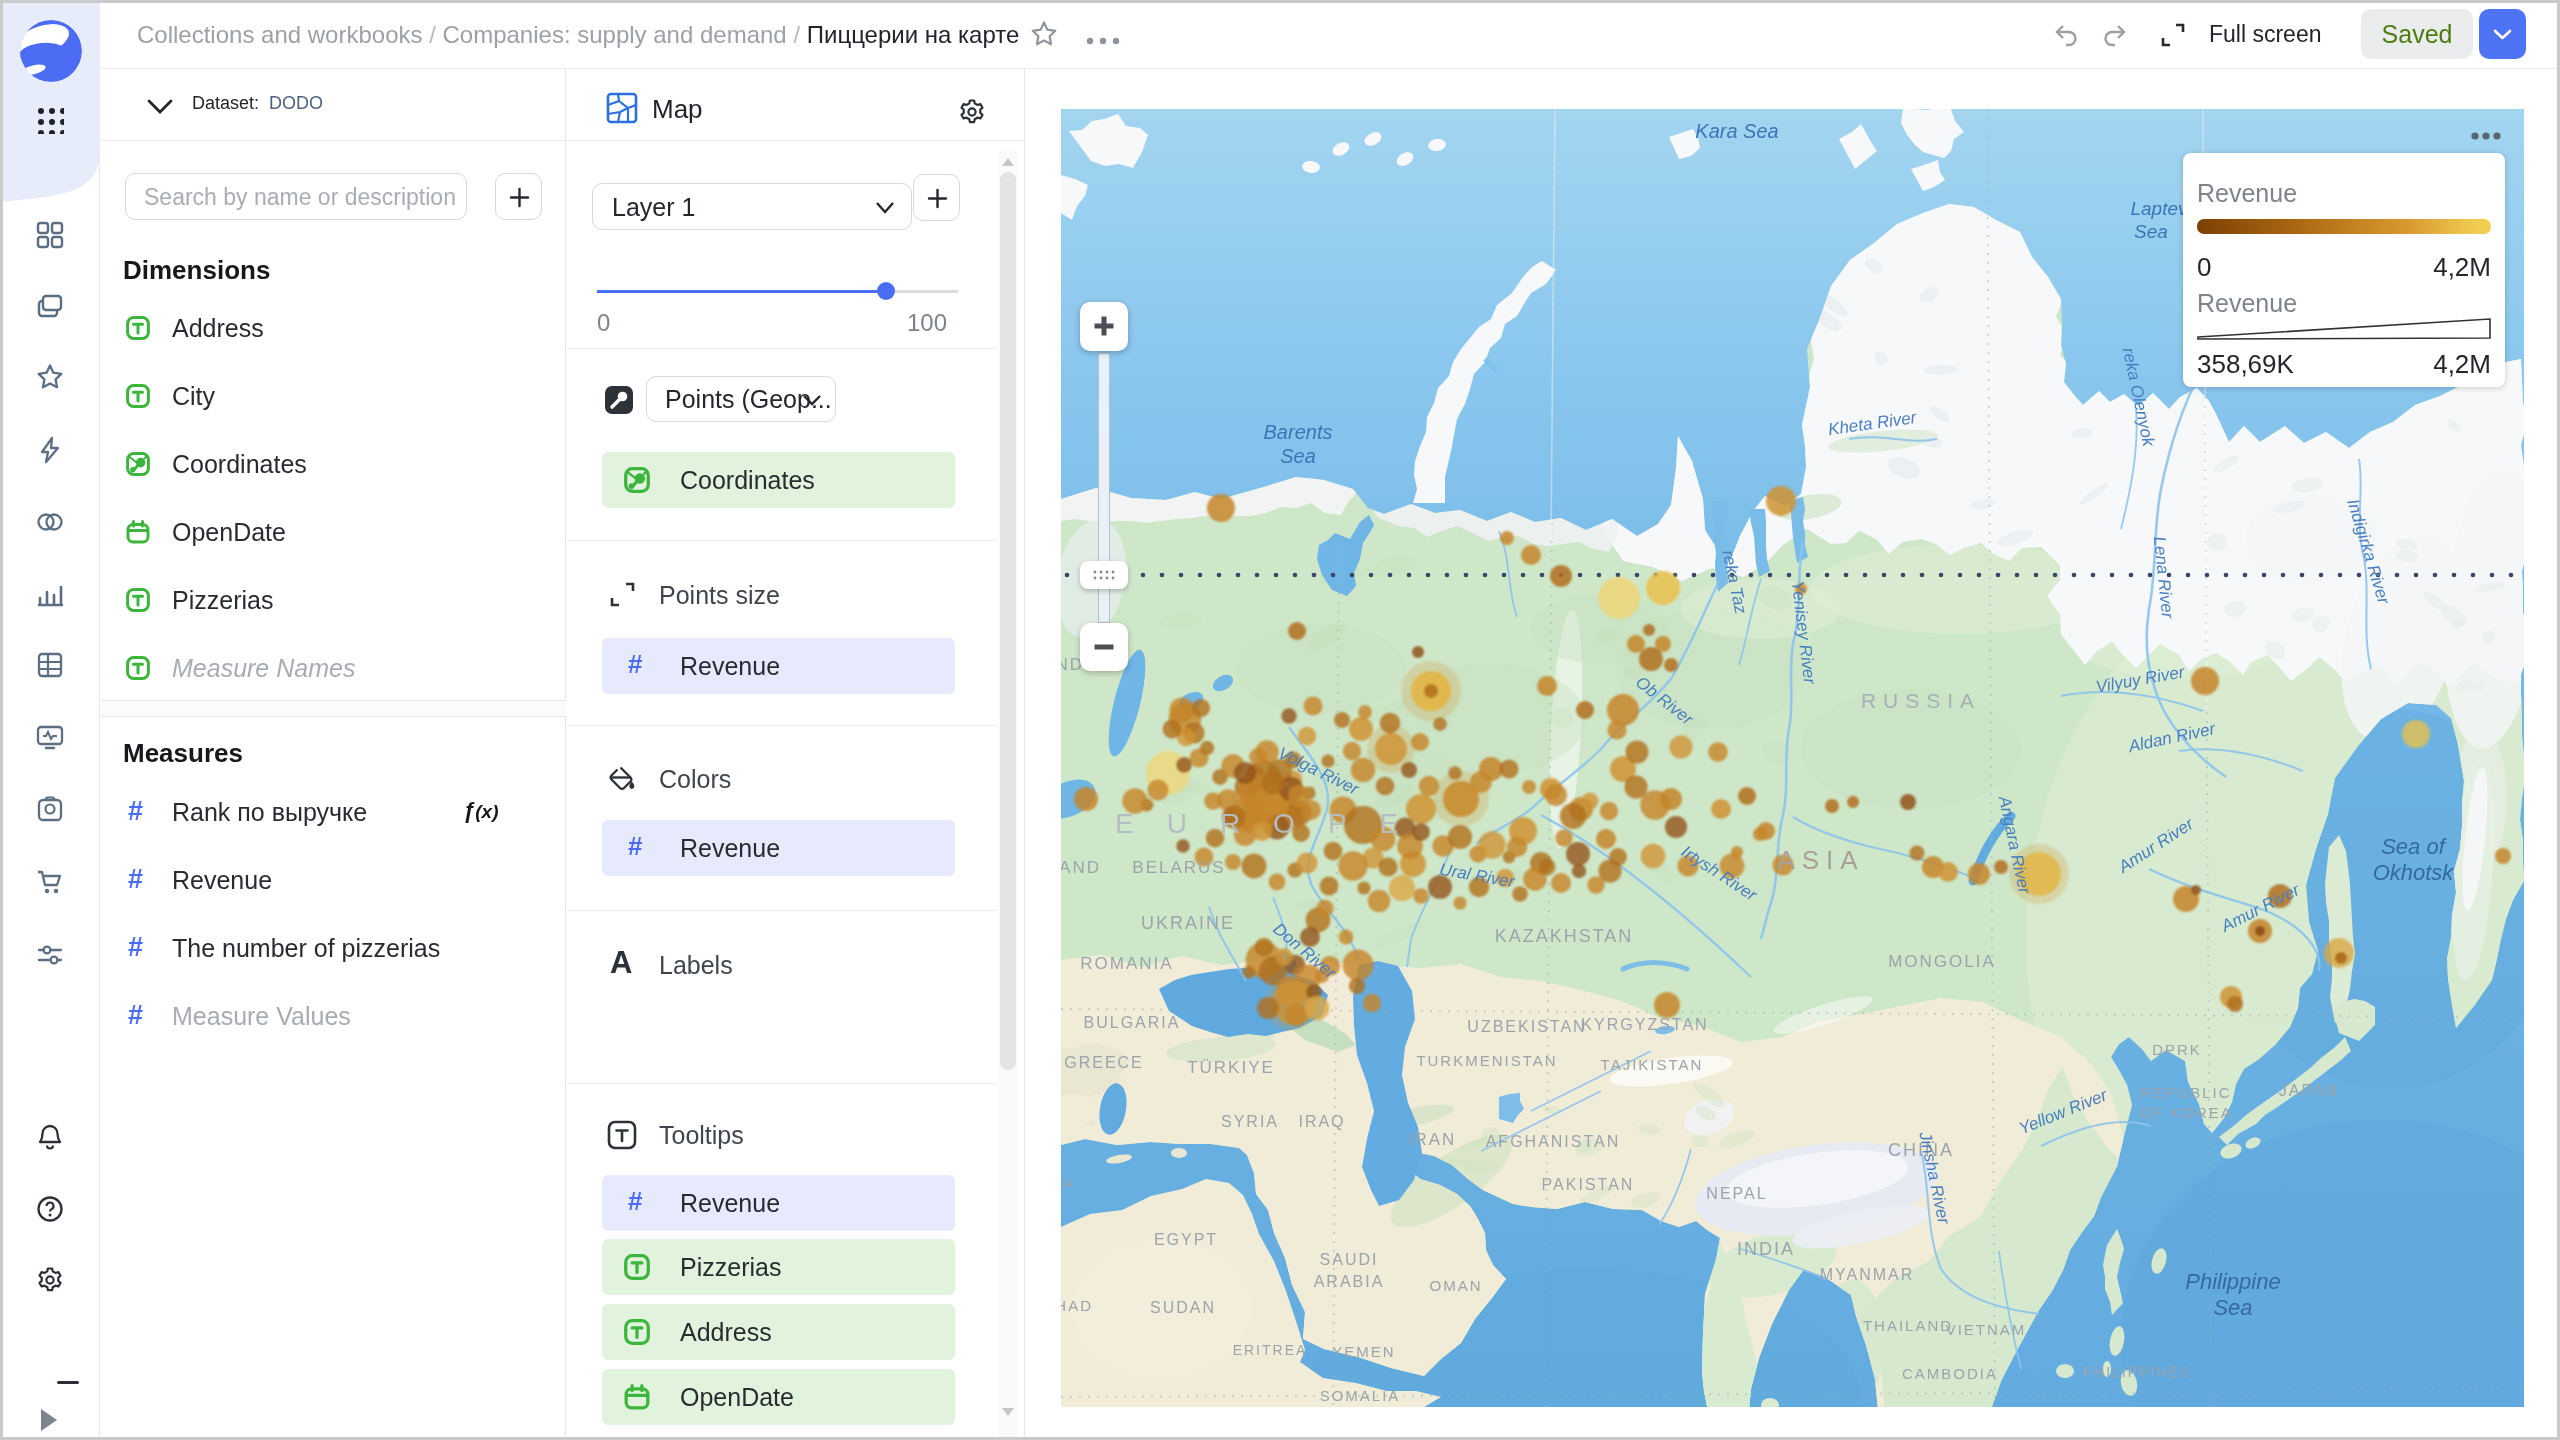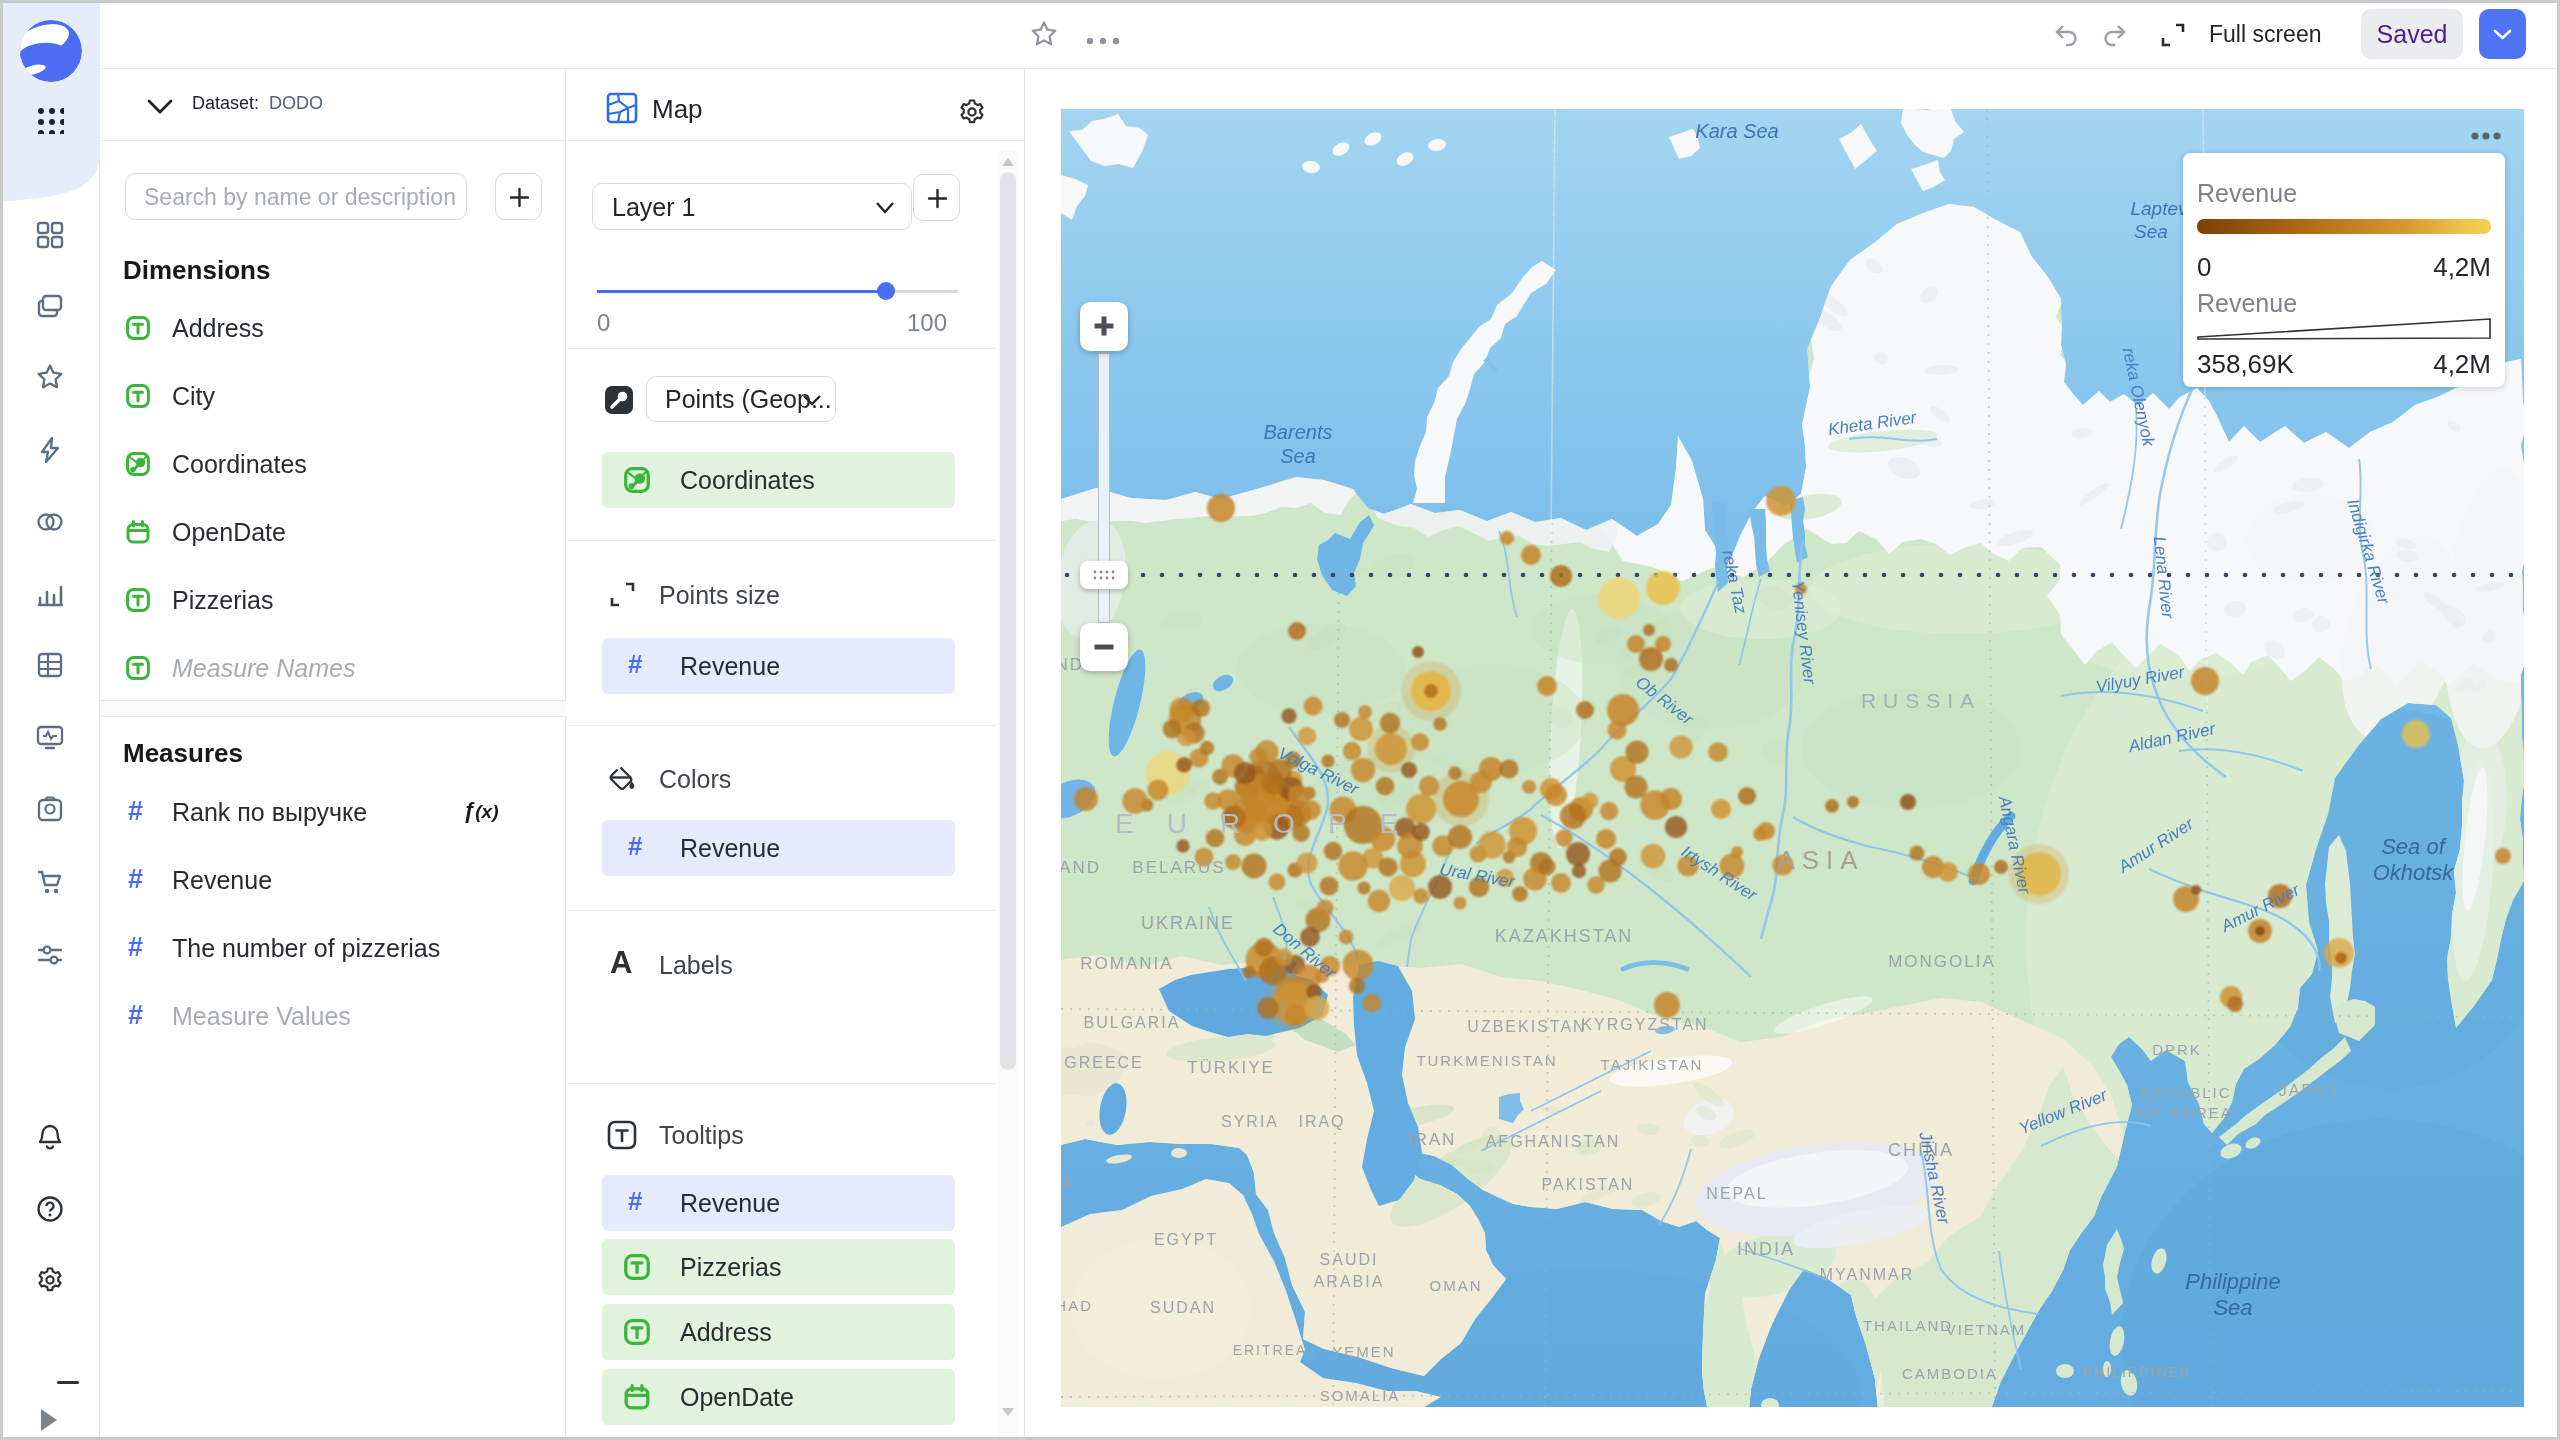--- a/index.html
+++ b/index.html
@@ -103,41 +103,42 @@
 <div style="position:absolute;left:35px;top:1265px;width:30px;height:30px"><svg width="30" height="30" viewBox="0 0 30 30" fill="none" class="">
         <path d="M12.9 3.5 h4.2 l.7 3 a9 9 0 0 1 2.6 1.5 l3-.9 2.1 3.6 -2.3 2.1 a9 9 0 0 1 0 3 l2.3 2.1 -2.1 3.6 -3-.9 a9 9 0 0 1 -2.6 1.5 l-.7 3 h-4.2 l-.7-3 a9 9 0 0 1 -2.6-1.5 l-3 .9 -2.1-3.6 2.3-2.1 a9 9 0 0 1 0-3 L4.5 10.7 6.6 7.1 l3 .9 a9 9 0 0 1 2.6-1.5 Z" stroke="#2b3036" stroke-width="2.2" stroke-linejoin="round"></path>
         <circle cx="15" cy="15" r="3.6" stroke="#2b3036" stroke-width="2.2"></circle>
       </svg></div>
 <div class="abs" style="left:57px;top:1381px;width:22px;height:3px;background:#2b3036;border-radius:2px"></div>
 <svg class="abs" style="left:38px;top:1407px" width="22" height="26" viewBox="0 0 22 26">
       <path d="M3 2 L19 13 L3 24 Z" fill="#7e848b"></path>
     </svg>
 </div>
 <div class="abs" style="left:101px;top:0;width:2459px;height:69px;background:#fff;border-bottom:1px solid #e9eaec">
+<div class="abs" style="left:36px;top:21px;font-size:24px;color:#9ca1a8;white-space:nowrap">Collections and workbooks <span style="color:#b6bac0">/</span> Companies: supply and demand <span style="color:#b6bac0">/</span> <span style="color:#21252b">Пиццерии на карте</span></div>
 <div class="abs" style="left:929px;top:20px"><svg width="28" height="28" viewBox="0 0 28 28" fill="none" class="">
         <path d="M14 2.5 L17.4 9.7 L25.3 10.8 L19.6 16.3 L21 24.2 L14 20.4 L7 24.2 L8.4 16.3 L2.7 10.8 L10.6 9.7 Z" stroke="#8f959c" stroke-width="2.2" stroke-linejoin="round"></path>
       </svg></div>
 <div class="abs" style="left:985px;top:31px"><svg width="34" height="8" viewBox="0 0 34 8" fill="none" class="">
         <circle cx="4" cy="4" r="3.2" fill="#8f959c"></circle>
         <circle cx="17" cy="4" r="3.2" fill="#8f959c"></circle>
         <circle cx="30" cy="4" r="3.2" fill="#8f959c"></circle>
       </svg></div>
 <div class="abs" style="left:1951px;top:21px"><svg width="28" height="28" viewBox="0 0 28 28" fill="none" class="">
         <path d="M11 5 L5 11 L11 17" stroke="#9aa0a6" stroke-width="2.4" fill="none"></path>
         <path d="M5 11 h12 a6.5 6.5 0 0 1 0 13 h-3" stroke="#9aa0a6" stroke-width="2.4" fill="none"></path>
       </svg></div>
 <div class="abs" style="left:2000px;top:21px"><svg width="28" height="28" viewBox="0 0 28 28" fill="none" class="">
         <path d="M17 5 L23 11 L17 17" stroke="#9aa0a6" stroke-width="2.4" fill="none"></path>
         <path d="M23 11 h-12 a6.5 6.5 0 0 0 0 13 h3" stroke="#9aa0a6" stroke-width="2.4" fill="none"></path>
       </svg></div>
 <div class="abs" style="left:2059px;top:22px"><svg width="26" height="26" viewBox="0 0 26 26" fill="none" class="">
         <path d="M3 16 v7 h7 M23 10 V3 h-7" stroke="#26292e" stroke-width="2.6" fill="none"></path>
       </svg></div>
 <div class="abs" style="left:2108px;top:21px;font-size:23px;color:#21252b">Full screen</div>
-<div class="abs" style="left:2260px;top:9px;width:102px;height:50px;background:#ebeced;border-radius:10px;text-align:center;line-height:50px;font-size:25px;color:#4c1d95">Saved</div>
+<div class="abs" style="left:2260px;top:9px;width:112px;height:50px;background:#ebeced;border-radius:10px;text-align:center;line-height:50px;font-size:25px;color:#4d7c0f">Saved</div>
 <div class="abs" style="left:2378px;top:9px;width:47px;height:50px;background:#4e73f5;border-radius:10px">
       <svg style="position:absolute;left:12px;top:15px" width="23" height="20" viewBox="0 0 23 20" fill="none">
         <path d="M4 7 l7.5 7 L19 7" stroke="#fff" stroke-width="2.6" stroke-linecap="round" stroke-linejoin="round"></path>
       </svg>
     </div>
 </div>
 <div class="abs" style="left:101px;top:69px;width:465px;height:1371px;background:#fff;border-right:1px solid #e4e6e8">
 <div class="abs" style="left:44px;top:27px"><svg width="30" height="22" viewBox="0 0 30 22" fill="none" class="">
         <path d="M4 5 l11 11 L26 5" stroke="#21252b" stroke-width="2.8" fill="none" stroke-linecap="round"></path>
       </svg></div>

